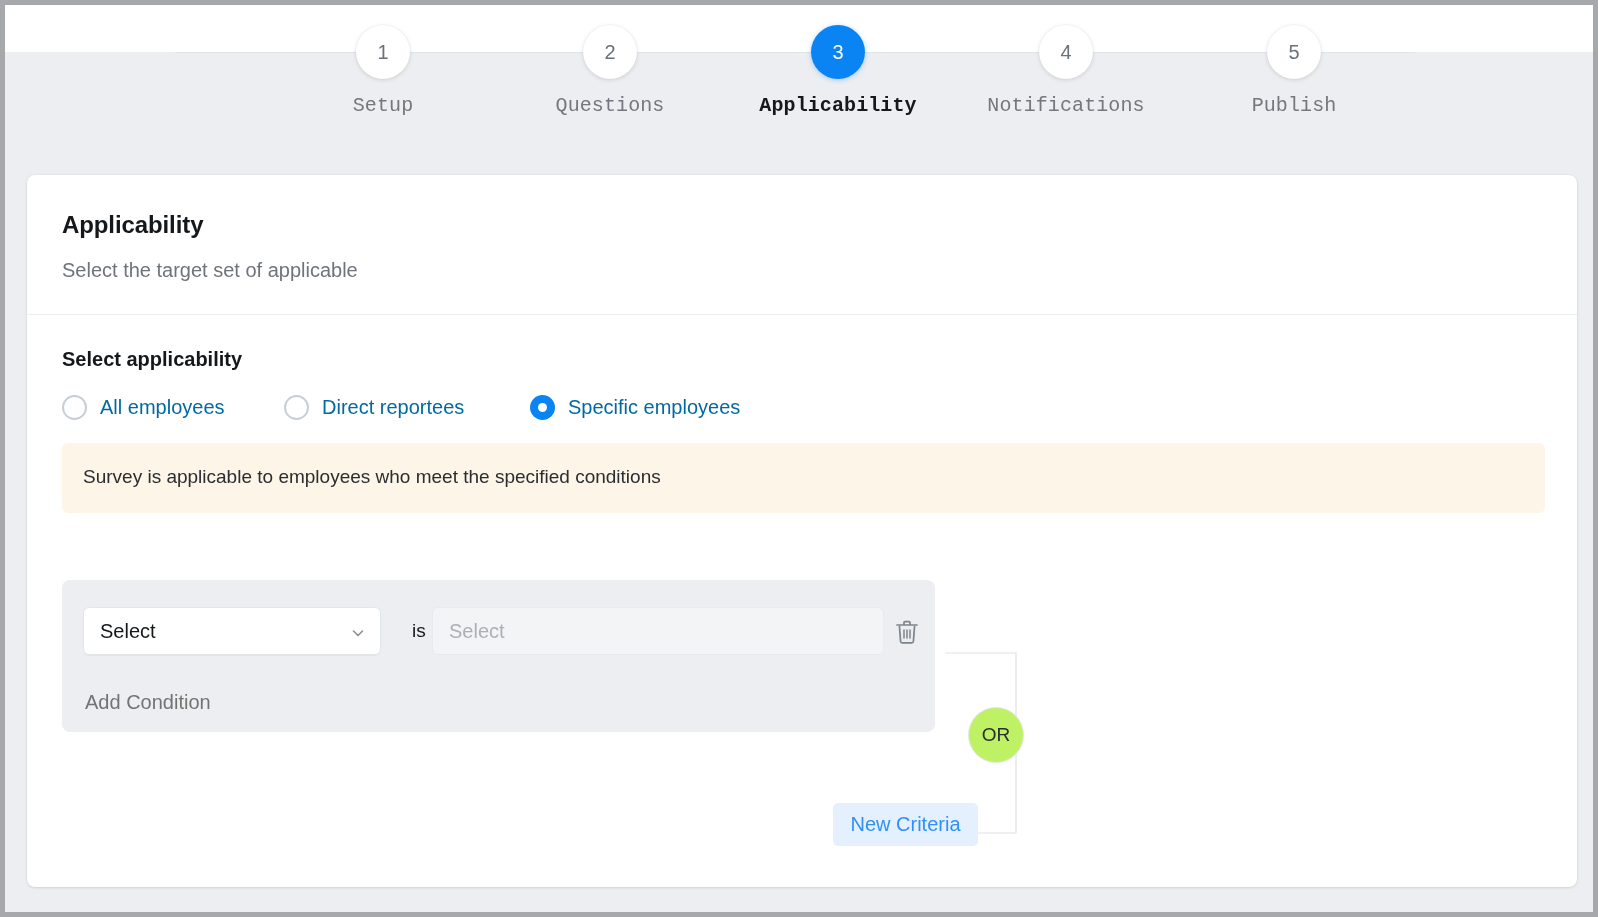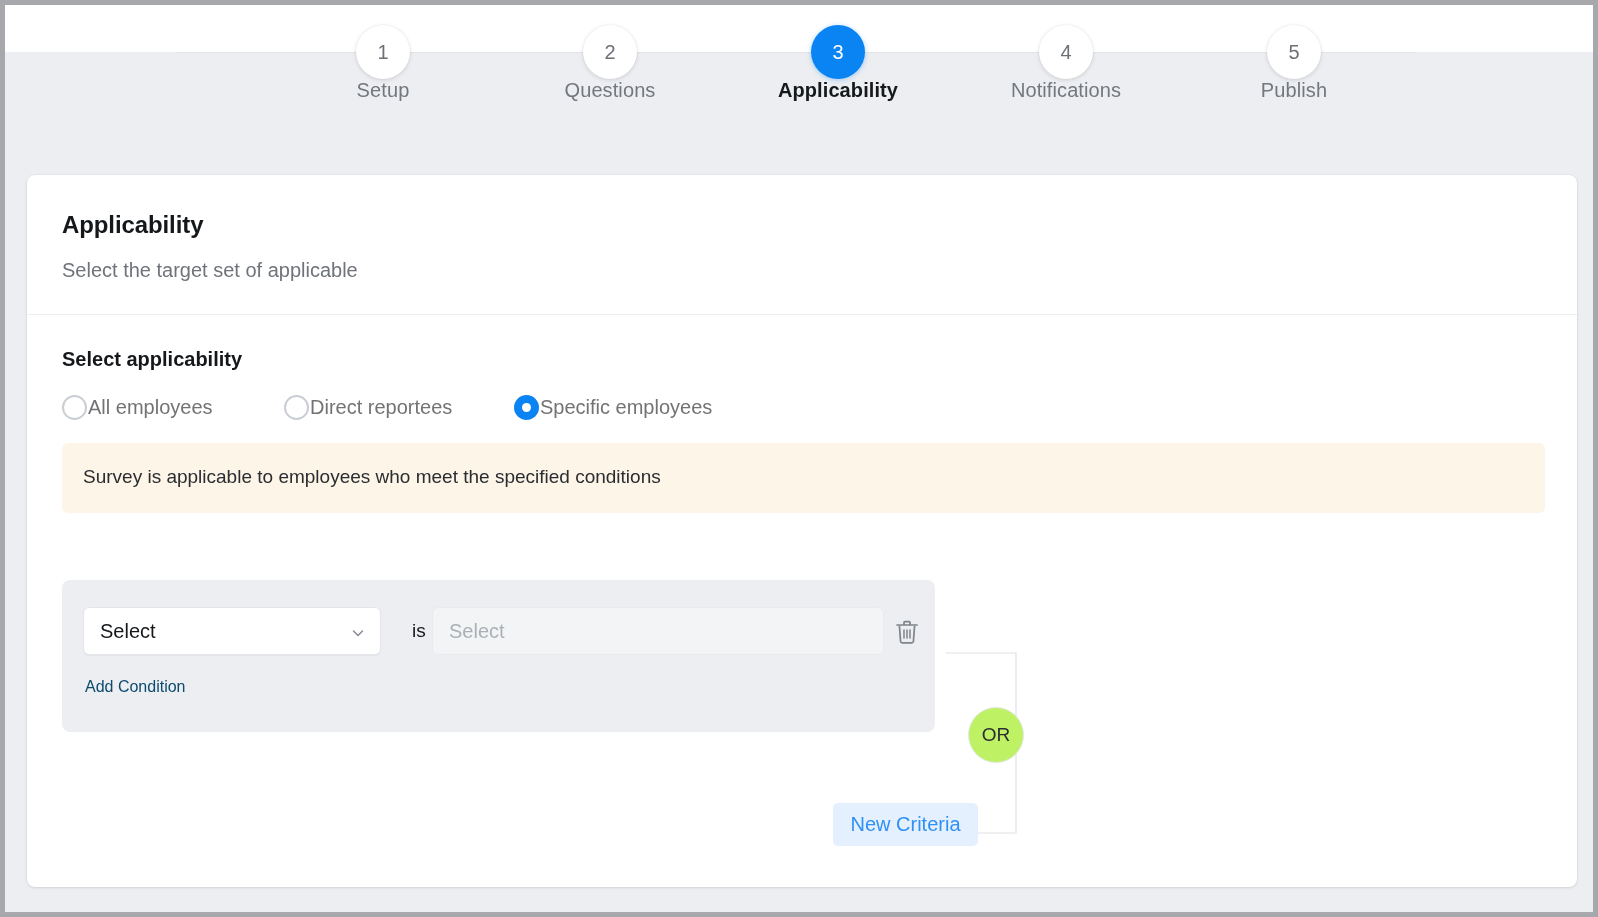--- a/index.html
+++ b/index.html
@@ -70,23 +70,25 @@
     z-index: 2;
   }
 
   .step.active .step-circle {
     background: #0b84f3;
     color: #ffffff;
     box-shadow: 0 1px 5px rgba(11,132,243,0.35);
   }
 
   .step-label {
+    margin-top: 15px;
     font-size: 20px;
     color: #73787e;
     letter-spacing: 0.1px;
+    font-family: Liberation Mono, monospace;
   }
 
   .step.active .step-label {
     color: #16191c;
     font-weight: bold;
   }
 
   
   #card {
     position: absolute;
@@ -170,23 +172,23 @@
   .radio-option.selected .radio-mark::after {
     content: "";
     position: absolute;
     left: 8px; top: 8px;
     width: 9px; height: 9px;
     border-radius: 50%;
     background: #ffffff;
   }
 
   .radio-label {
-    margin-left: 1px;
-    font-size: 20px;
-    color: #737373;
+    margin-left: 13px;
+    font-size: 20px;
+    color: #0369a1;
     white-space: nowrap;
   }
 
   
   #info-banner {
     position: absolute;
     left: 35px;
     top: 268px;
     width: 1483px;
     height: 70px;
@@ -282,23 +284,23 @@
     left: 832px;
     top: 38px;
     width: 26px;
     height: 28px;
     cursor: pointer;
   }
 
   #add-condition-link {
     position: absolute;
     left: 23px;
-    top: 98px;
-    font-size: 16px;
-    color: #0c4a6e;
+    top: 111px;
+    font-size: 20px;
+    color: #737373;
     cursor: pointer;
   }
 
   
   #bracket {
     position: absolute;
     left: 940px;
     top: 620px;
     width: 100px;
     height: 230px;
@@ -387,21 +389,21 @@
 
     <div id="radio-group">
       <div class="radio-option" style="left:0px;">
         <span class="radio-mark"></span>
         <span class="radio-label">All employees</span>
       </div>
       <div class="radio-option" style="left:222px;">
         <span class="radio-mark"></span>
         <span class="radio-label">Direct reportees</span>
       </div>
-      <div class="radio-option selected" style="left:452px;">
+      <div class="radio-option selected" style="left:468px;">
         <span class="radio-mark"></span>
         <span class="radio-label">Specific employees</span>
       </div>
     </div>
 
     <div id="info-banner">
       <div id="info-banner-text">Survey is applicable to employees who meet the specified conditions</div>
     </div>
 
     <div id="condition-panel">

